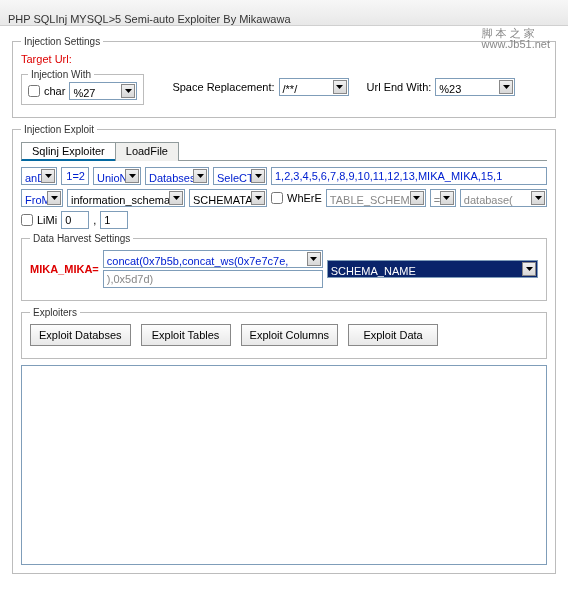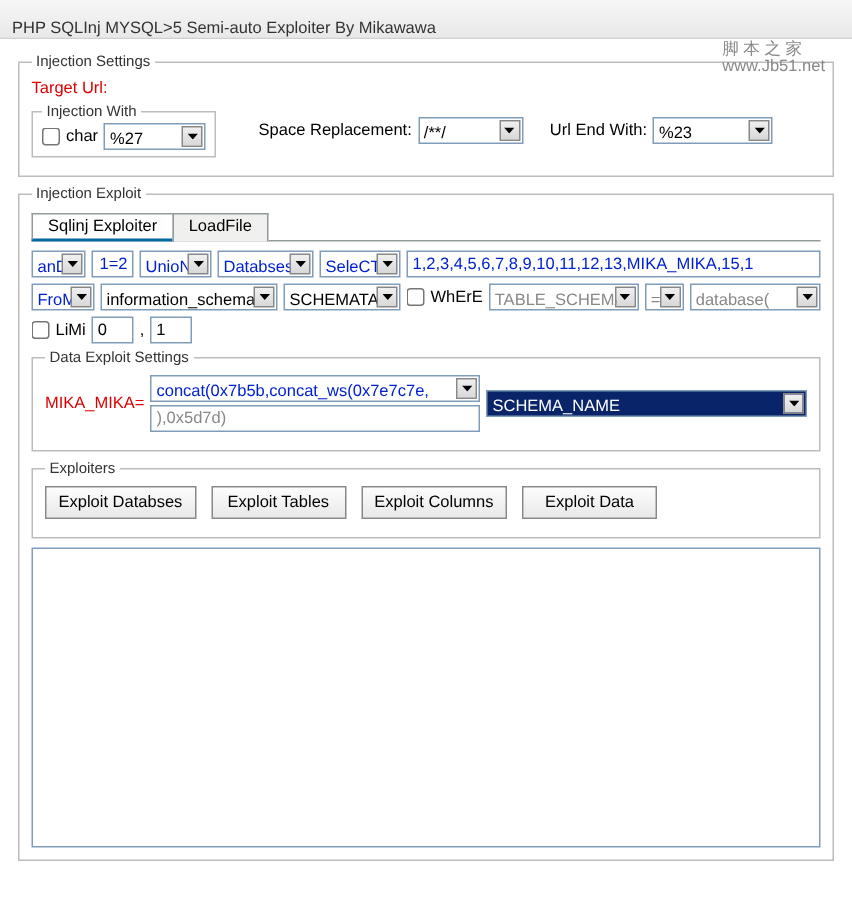--- a/index.html
+++ b/index.html
@@ -184,23 +184,23 @@
 
     <div class="row">
       <input type="checkbox" style="">
       <span class="lbl">LiMi</span>
       <input type="text" style="width: 28px;" value="0">
       <span>,</span>
       <input type="text" style="width: 28px;" value="1">
     </div>
 
     <fieldset>
-      <legend>Data Exploit Settings</legend>
+      <legend>Data Harvest Settings</legend>
       <div class="row">
-        <span class="lbl red" style="font-weight:normal">MIKA_MIKA=</span>
+        <span class="lbl red" style="font-weight:bold">MIKA_MIKA=</span>
         <div style="flex:0 0 220px">
           <div class="sel" style="width:220px">
             <span class="blue">concat(0x7b5b,concat_ws(0x7e7c7e,</span>
             <span class="arr">
                 <svg viewBox="0 0 7 4">
                   <path d="M0 0 L3.5 4 L7 0 Z" fill="#000"></path>
                 </svg>
               </span>
           </div>
           <input type="text" readonly="" style="width: 220px; color: rgb(136, 136, 136); margin-top: 2px;" value="),0x5d7d)">

